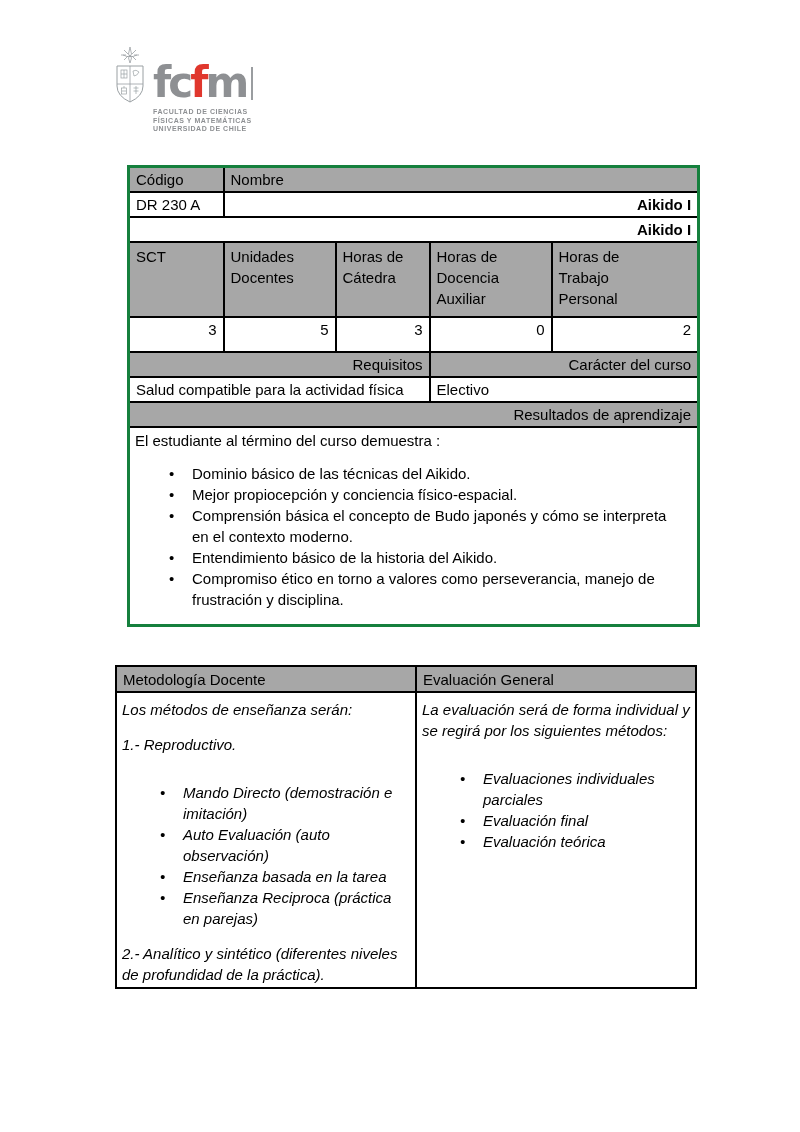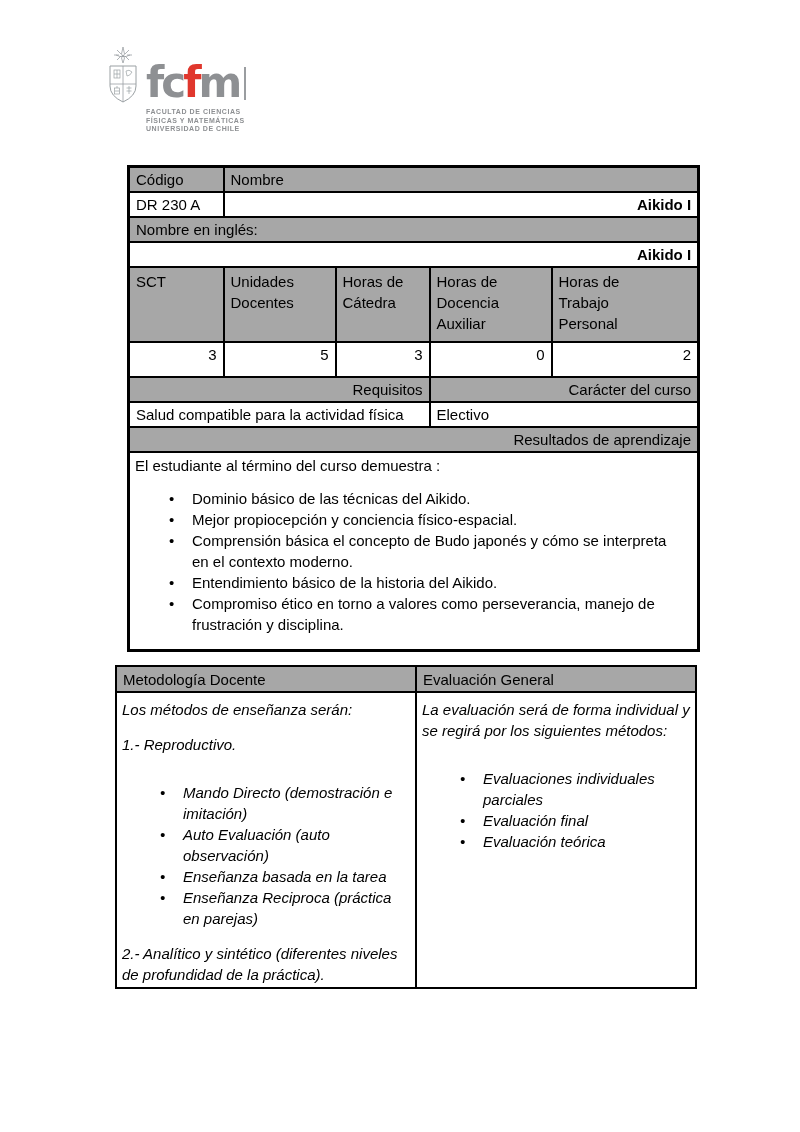--- a/index.html
+++ b/index.html
@@ -4,21 +4,21 @@
 <style>
   * { margin:0; padding:0; box-sizing:border-box; }
   html,body { background:#ffffff; }
   body {
     width:800px; height:1132px; position:relative;
     font-family:"Liberation Sans", sans-serif; color:#000;
     overflow:hidden;
   }
 
   
-  .logo { position:absolute; left:103px; top:44px; display:flex; align-items:flex-start; }
+  .logo { position:absolute; left:110px; top:44px; display:flex; align-items:flex-start; }
   .shield { width:40px; height:60px; margin-top:2px; }
   .wm-block { margin-left:3px; }
   .wordmark {
     font-family:"DejaVu Sans", sans-serif; font-weight:bold;
     font-size:42px; line-height:1; letter-spacing:-3px;
     color:#8e9093; margin-top:18px; white-space:nowrap;
   }
   .wm-red { color:#e0372d; }
   .wm-bar { display:inline-block; width:2px; height:33px; background:#9a9da0;
             margin-left:5px; transform:translateY(3px); }
@@ -31,21 +31,21 @@
   table { border-collapse:collapse; table-layout:fixed; position:absolute; background:#fff; }
   td {
     border:2px solid #000; font-size:15px; line-height:21px;
     vertical-align:top; padding:1px 6px; overflow:hidden;
   }
   .gray   { background:#a7a7a7; }
   .center { text-align:right; }
   .bold   { font-weight:bold; }
   .pre    { white-space:pre-line; }
 
-  .t1 { left:127px; top:165px; width:570px; border:3px solid #000000;padding-left:44px; }
+  .t1 { left:127px; top:165px; width:570px; border:3px solid #15803d;padding-left:44px; }
   .t1 .r-sm  td { height:24px; }
   .t1 .r-hd  td { height:75px; padding-top:3px;margin-top:46px; }
   .t1 .r-num td { height:35px; }
   .t1 .r-out td { height:186px; padding:2px 5px; }
 
   .t1 ul { list-style:none; margin:12px; padding:0; }
   .t1 li { position:relative; padding-left:45px; }
   .t1 li::before { content:"\2022"; position:absolute; left:22px; }
 
   .t2 { left:115px; top:665px; width:580px; border:2px solid #000; }
@@ -106,23 +106,20 @@
         <col style="width:147px">
       </colgroup>
     <tbody>
         <tr class="r-sm">
       <td class="gray">Código</td>
       <td class="gray" colspan="4">Nombre</td>
     </tr>
     <tr class="r-sm">
       <td>DR 230 A</td>
       <td class="center bold" colspan="4">Aikido I</td>
-    </tr>
-    <tr class="r-sm">
-      <td class="gray" colspan="5">Nombre en inglés:</td>
     </tr>
     <tr class="r-sm">
       <td class="center bold" colspan="5">Aikido I</td>
     </tr>
     <tr class="r-hd">
       <td class="gray pre">SCT</td>
       <td class="gray pre">Unidades
 Docentes</td>
       <td class="gray pre">Horas de
 Cátedra</td>

